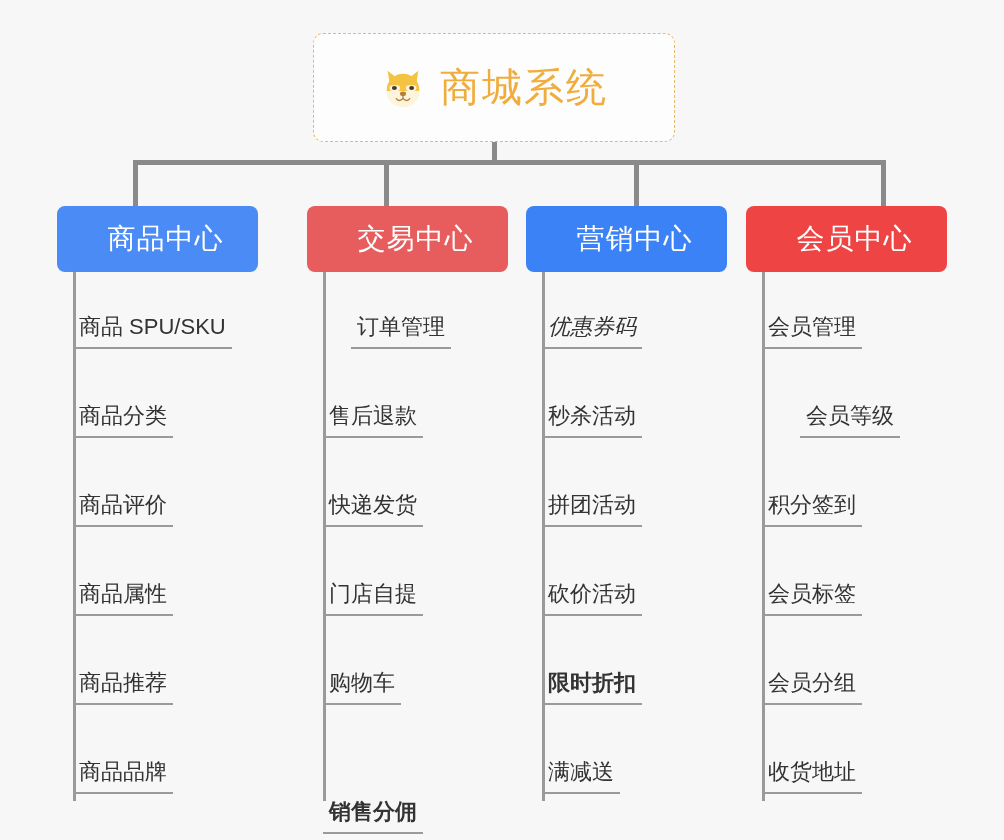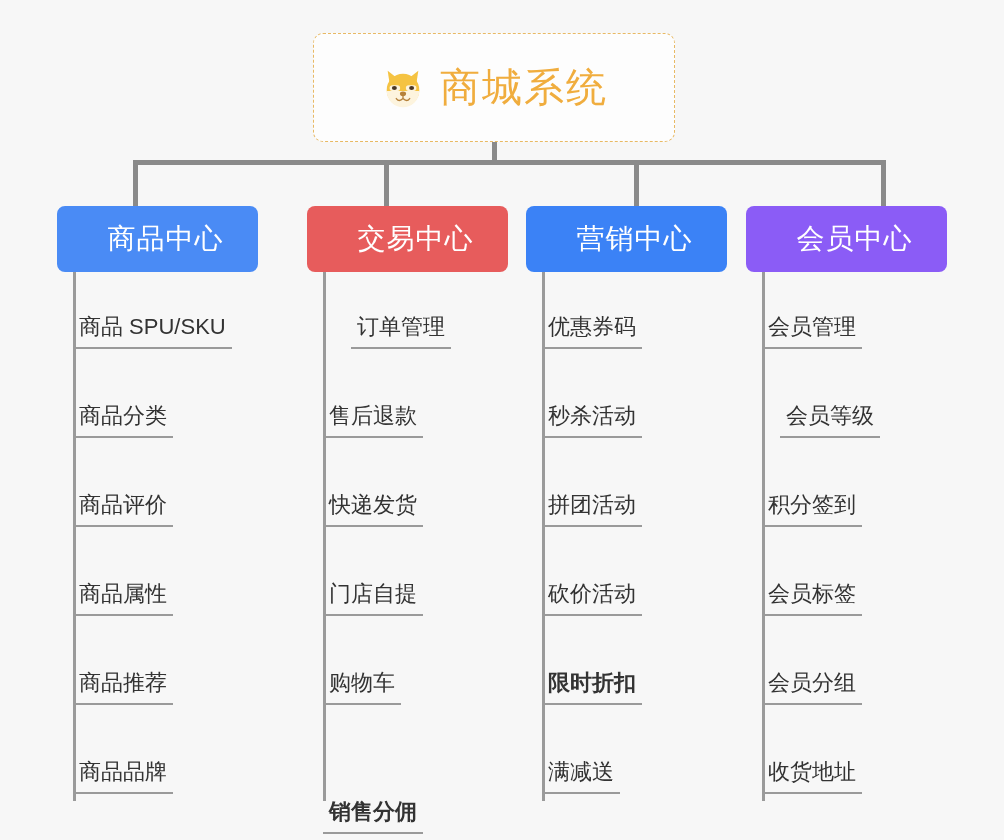--- a/index.html
+++ b/index.html
@@ -173,47 +173,47 @@
     <span class="leaf-label">购物车</span>
   </div>
   <div class="leaf" style="left:323px; top:790px;font-weight:bold;">
     <span class="leaf-label">销售分佣</span>
   </div>
 
   <div class="cat-box" style="left:526px; top:206px; width:185px; background:#3b82f6;">
     <span>营销中心</span>
   </div>
   <div class="spine" style="left:542px; top:272px; height:529px;"></div>
-  <div class="leaf" style="left:542px; top:305px;">
+  <div class="leaf" style="left:542px; top:305px;font-style:italic;">
     <span class="leaf-label">优惠券码</span>
   </div>
   <div class="leaf" style="left:542px; top:483px;">
     <span class="leaf-label">拼团活动</span>
   </div>
   <div class="leaf" style="left:542px; top:394px;">
     <span class="leaf-label">秒杀活动</span>
   </div>
   <div class="leaf" style="left:542px; top:572px;">
     <span class="leaf-label">砍价活动</span>
   </div>
   <div class="leaf" style="left:542px; top:661px;font-weight:bold;">
     <span class="leaf-label">限时折扣</span>
   </div>
   <div class="leaf" style="left:542px; top:750px;">
     <span class="leaf-label">满减送</span>
   </div>
 
-  <div class="cat-box" style="left:746px; top:206px; width:185px; background:#8b5cf6;">
+  <div class="cat-box" style="left:746px; top:206px; width:185px; background:#ef4444;">
     <span>会员中心</span>
   </div>
   <div class="spine" style="left:762px; top:272px; height:529px;"></div>
   <div class="leaf" style="left:762px; top:305px;">
     <span class="leaf-label">会员管理</span>
   </div>
-  <div class="leaf" style="left:780px; top:394px;justify-content:flex-end;">
+  <div class="leaf" style="left:800px; top:394px;justify-content:flex-end;">
     <span class="leaf-label">会员等级</span>
   </div>
   <div class="leaf" style="left:762px; top:483px;">
     <span class="leaf-label">积分签到</span>
   </div>
   <div class="leaf" style="left:762px; top:572px;">
     <span class="leaf-label">会员标签</span>
   </div>
   <div class="leaf" style="left:762px; top:661px;">
     <span class="leaf-label">会员分组</span>

